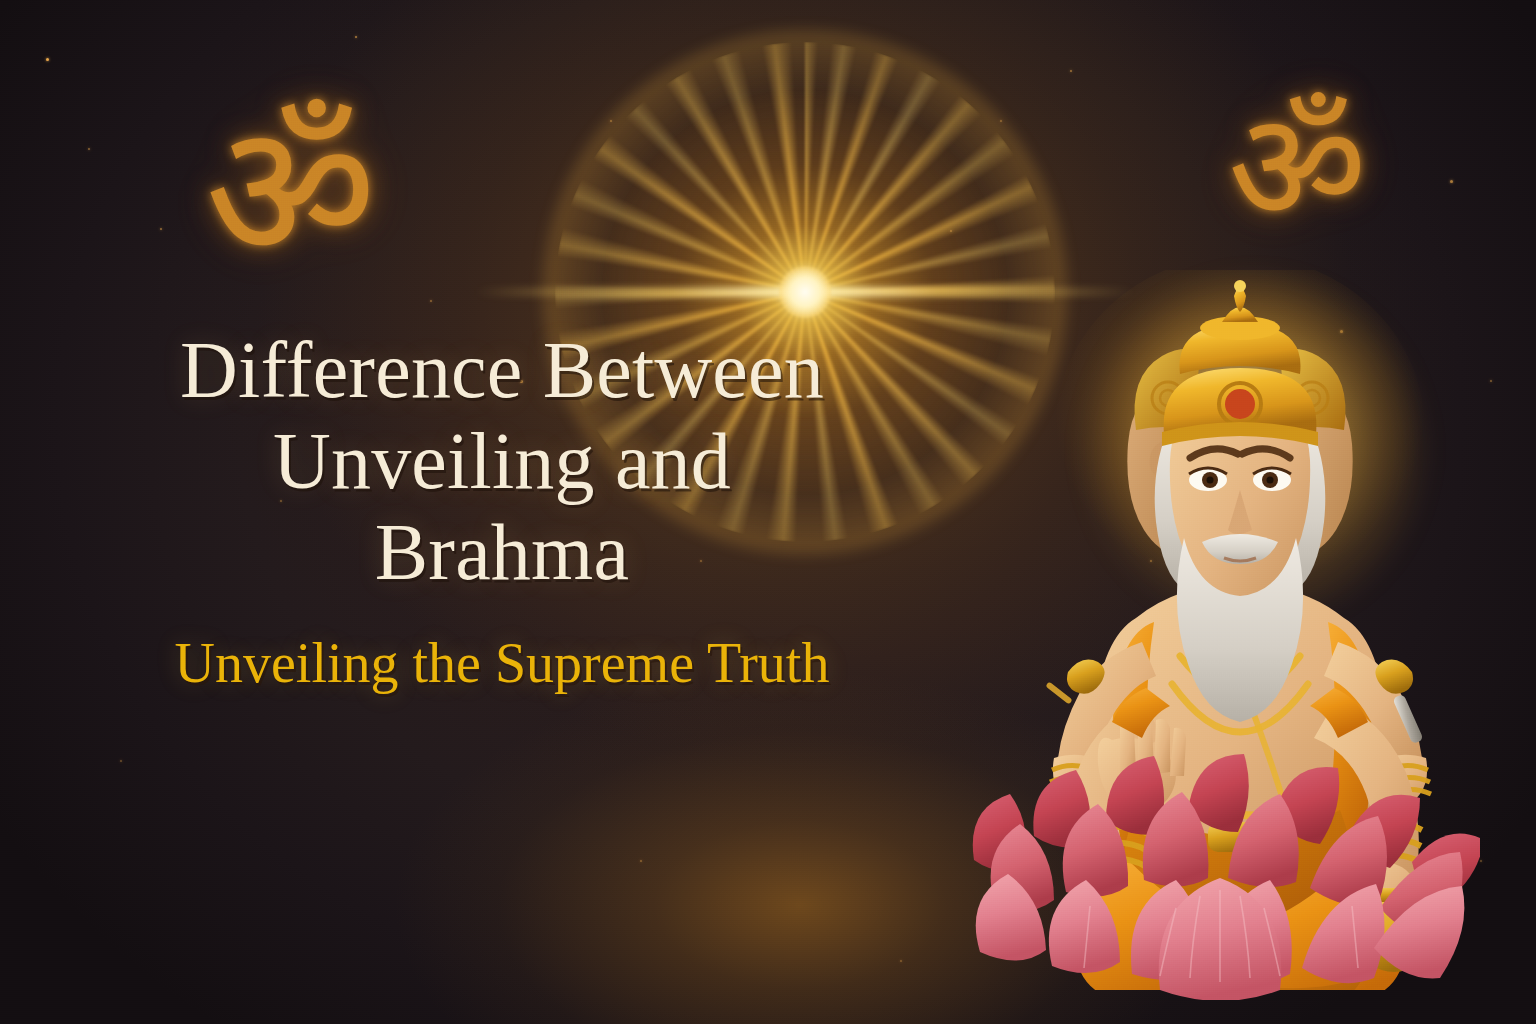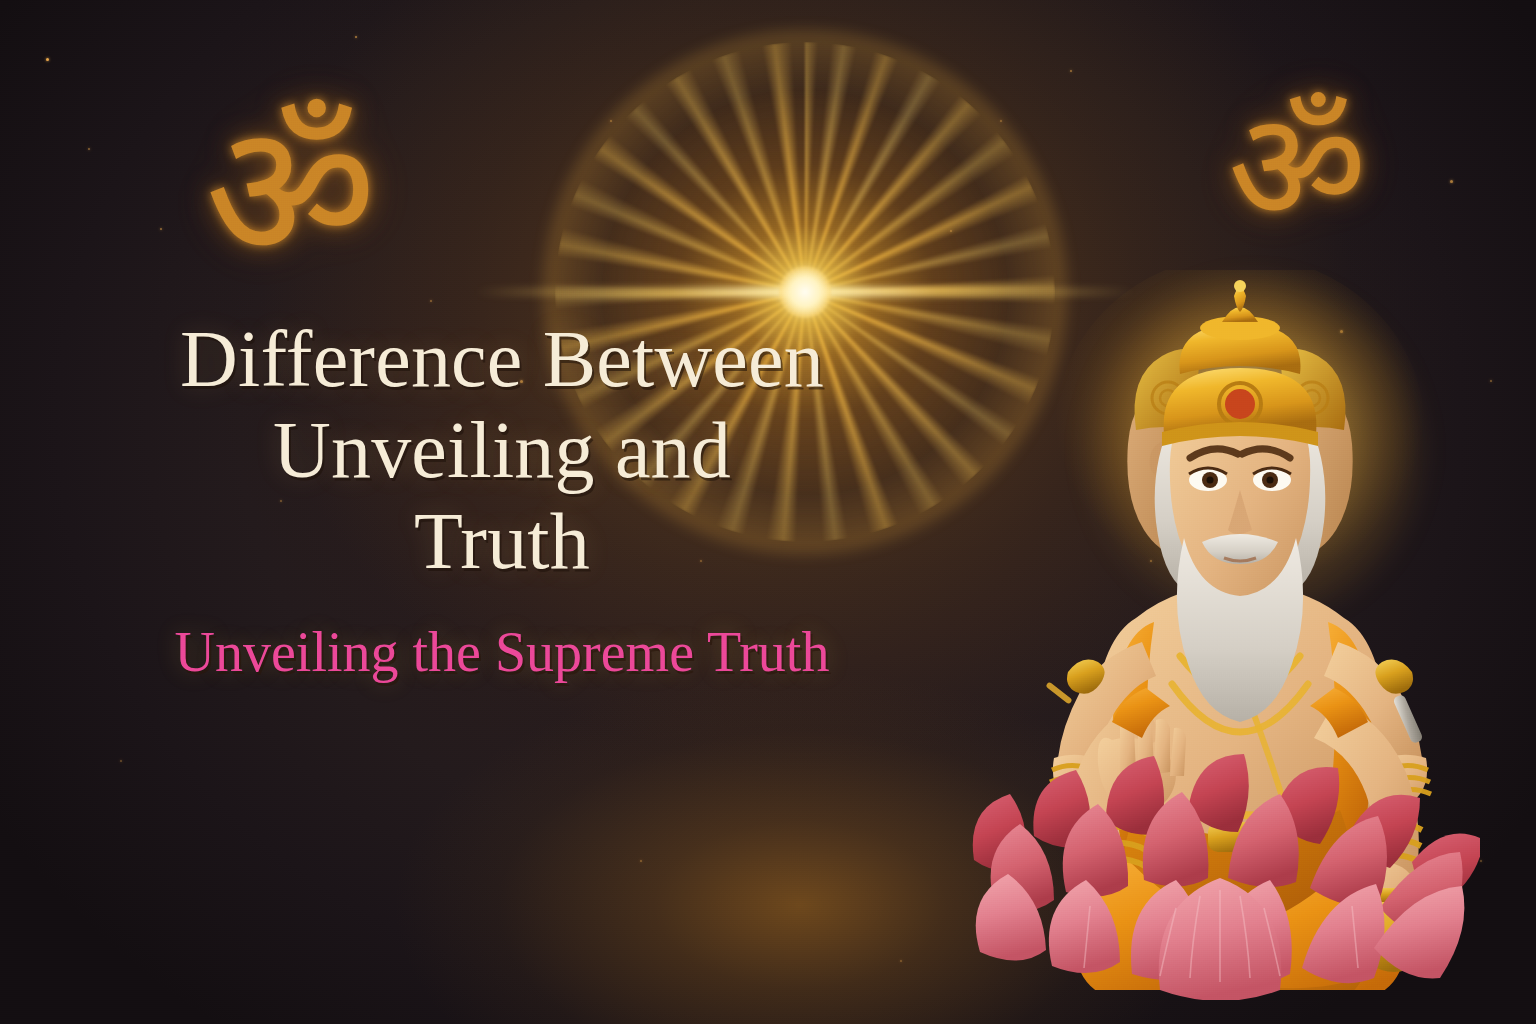--- a/index.html
+++ b/index.html
@@ -171,38 +171,38 @@
   }
   .om-right {
     left: 1228px; top: 92px;
     font-size: 152px;
   }
 
   
   .text-col {
     position: absolute;
     left: 62px;
-    top: 314px;
+    top: 325px;
     width: 880px;
     text-align: center;
   }
   .title-line {
     color: #f6ecd7;
     font-weight: 400;
     font-size: 80px;
     line-height: 1.14;
     letter-spacing: .2px;
     text-shadow:
       2px 3px 0 rgba(30,16,10,.55),
       0 0 26px rgba(255,200,110,.18);
     white-space: nowrap;
   }
   .subtitle {
     margin-top: 34px;
-    color: #ec4899;
+    color: #eab308;
     font-size: 56px;
     line-height: 1.1;
     text-shadow:
       2px 3px 0 rgba(40,22,10,.6),
       0 0 22px rgba(240,190,70,.25);
     white-space: nowrap;
     text-align: center;
   }
 
   
@@ -266,21 +266,21 @@
     <div class="speck" style="left:380px;top:660px;width:2px;height:2px;opacity:.4;"></div>
     <div class="speck" style="left:1000px;top:120px;width:2px;height:2px;opacity:.45;"></div>
   </div>
 
   <div class="om om-left">ॐ</div>
   <div class="om om-right">ॐ</div>
 
   <div class="text-col">
     <div class="title-line">Difference Between</div>
     <div class="title-line">Unveiling and</div>
-    <div class="title-line">Truth</div>
+    <div class="title-line">Brahma</div>
     <div class="subtitle">Unveiling the Supreme Truth</div>
   </div>
 
   <div class="deity">
     <div class="deity-aura"></div>
     <svg class="svg-fig" viewBox="0 0 560 720" xmlns="http://www.w3.org/2000/svg">
       <defs>
         <linearGradient id="gSkin" x1="0" y1="0" x2="1" y2="1">
           <stop offset="0%" stop-color="#f3cf9c"></stop>
           <stop offset="55%" stop-color="#e4b481"></stop>

